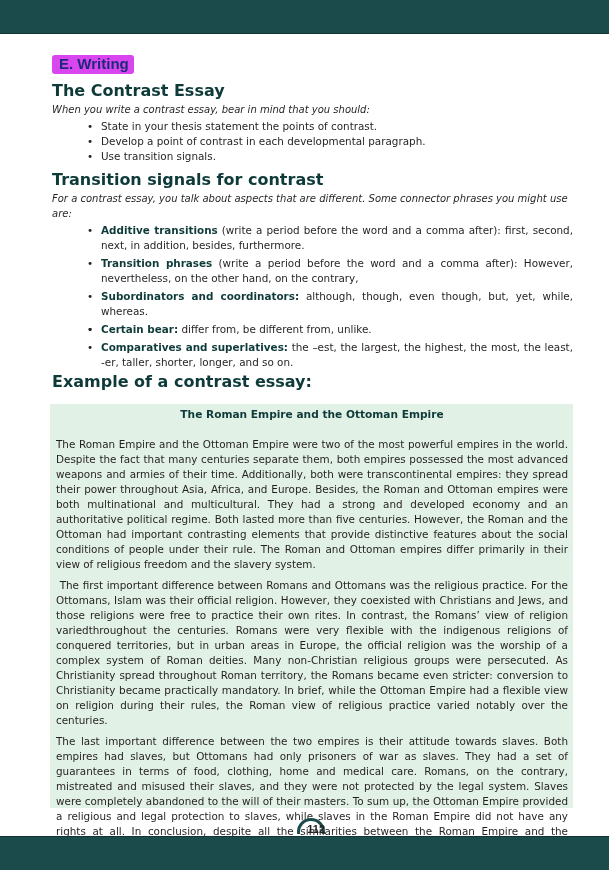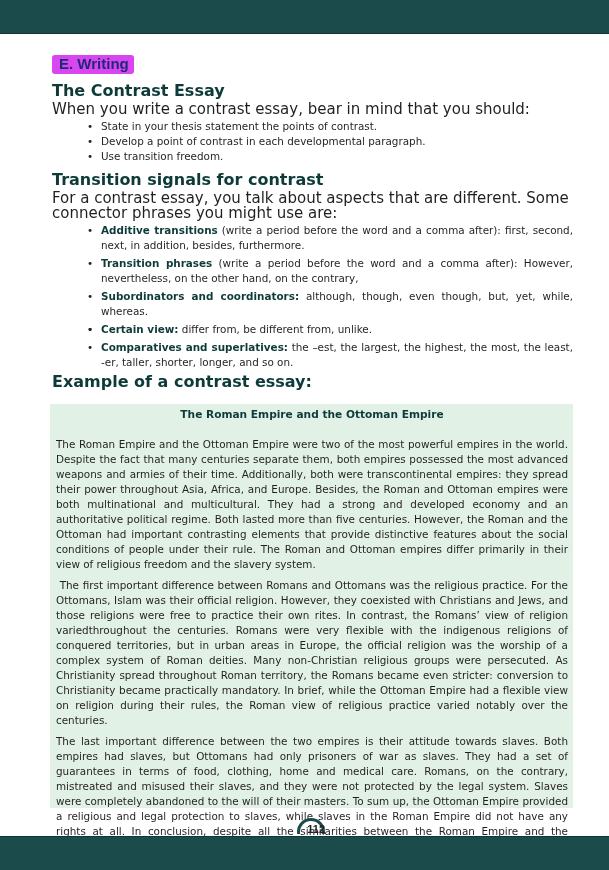--- a/index.html
+++ b/index.html
@@ -34,21 +34,21 @@
       border-radius: 3px;
       line-height: 14px;
     }
     .heading {
       font-weight: bold;
       color: #0e3b39;
       font-size: 16px;
       line-height: 14px;
     }
     .h-contrast { margin-top: 10px; }
-    .para { line-height: 15px; font-size: 15px; }
+    .para { line-height: 15px; font-size: 10px; font-style: italic; }
     .p-intro { margin-top: 4px; }
     ul.bullets { list-style: none; margin-left: 35px; margin-top: 2px; }
     ul.bullets li {
       position: relative;
       padding-left: 14px;
       line-height: 15px;
       font-size: 10.4px;
       text-align: justify;
     }
     ul.bullets li .dot {
@@ -102,31 +102,31 @@
 <div class="top-band"></div>
 
 <div class="content">
   <span class="section-badge">E. Writing</span>
 
   <div class="heading h-contrast">The Contrast Essay</div>
   <div class="para p-intro">When you write a contrast essay, bear in mind that you should:</div>
   <ul class="bullets">
     <li><span class="dot">•</span><span>State in your thesis statement the points of contrast.</span></li>
     <li><span class="dot">•</span><span>Develop a point of contrast in each developmental paragraph.</span></li>
-    <li><span class="dot">•</span><span>Use transition freedom.</span></li>
+    <li><span class="dot">•</span><span>Use transition signals.</span></li>
   </ul>
 
   <div class="heading h-signals">Transition signals for contrast</div>
   <div class="para p-signals">For a contrast essay, you talk about aspects that are different. Some connector phrases you might use are:</div>
   <ul class="bullets spaced">
     <li><span class="dot">•</span><span class="term">Additive transitions</span><span> (write a period before the word and a comma after): first, second, next, in addition, besides, furthermore.</span></li>
     <li><span class="dot">•</span><span class="term">Transition phrases</span><span> (write a period before the word and a comma after): However, nevertheless, on the other hand, on the contrary,</span></li>
     <li><span class="dot">•</span><span class="term">Subordinators and coordinators:</span><span> although, though, even though, but, yet, while, whereas.</span></li>
     <li><span class="dot">•</span><span class="term"></span></li>
-    <li><span class="dot">•</span><span class="term">Certain view:</span><span> differ from, be different from, unlike.</span></li>
+    <li><span class="dot">•</span><span class="term">Certain bear:</span><span> differ from, be different from, unlike.</span></li>
     <li><span class="dot">•</span><span class="term">Comparatives and superlatives:</span><span> the –est, the largest, the highest, the most, the least, -er, taller, shorter, longer, and so on.</span></li>
   </ul>
 
   <div class="heading h-example">Example of a contrast essay:</div>
 </div>
 
 <div class="essay-box">
   <div class="essay-title">The Roman Empire and the Ottoman Empire</div>
   <p class="essay-para">The Roman Empire and the Ottoman Empire were two of the most powerful empires in the world. Despite the fact that many centuries separate them, both empires possessed the most advanced weapons and armies of their time. Additionally, both were transcontinental empires: they spread their power throughout Asia, Africa, and Europe. Besides, the Roman and Ottoman empires were both multinational and multicultural. They had a strong and developed economy and an authoritative political regime. Both lasted more than five centuries. However, the Roman and the Ottoman had important contrasting elements that provide distinctive features about the social conditions of people under their rule. The Roman and Ottoman empires differ primarily in their view of religious freedom and the slavery system.</p>
   <p class="essay-para">&nbsp;The first important difference between Romans and Ottomans was the religious practice. For the Ottomans, Islam was their official religion. However, they coexisted with Christians and Jews, and those religions were free to practice their own rites. In contrast, the Romans’ view of religion variedthroughout the centuries. Romans were very flexible with the indigenous religions of conquered territories, but in urban areas in Europe, the official religion was the worship of a complex system of Roman deities. Many non-Christian religious groups were persecuted. As Christianity spread throughout Roman territory, the Romans became even stricter: conversion to Christianity became practically mandatory. In brief, while the Ottoman Empire had a flexible view on religion during their rules, the Roman view of religious practice varied notably over the centuries.</p>

